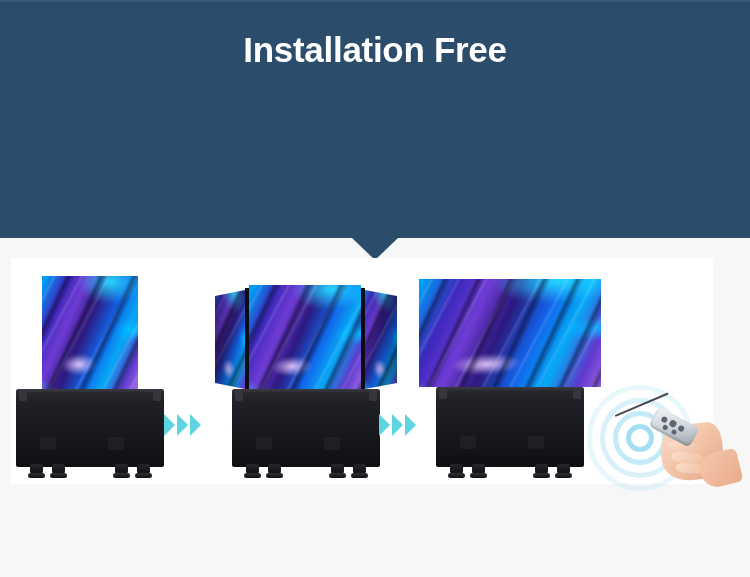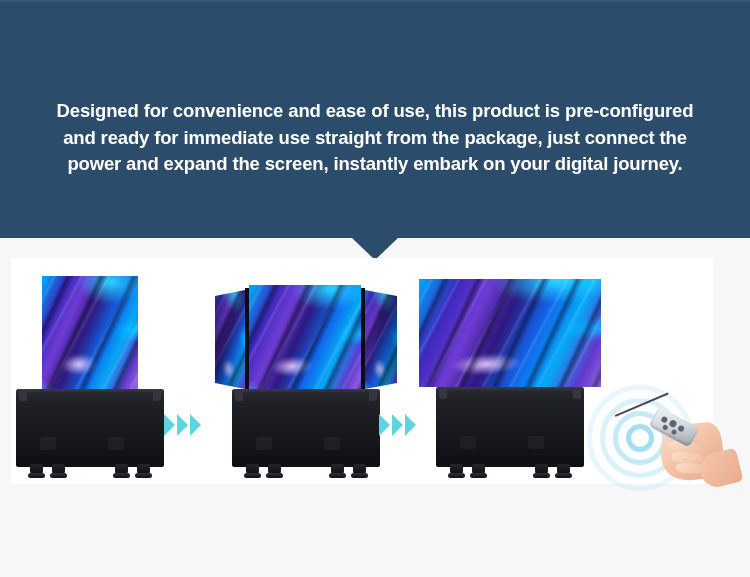--- a/index.html
+++ b/index.html
@@ -288,21 +288,21 @@
     transform: rotate(-14deg);
   }
 </style>
 </head>
 <body>
 
 <div id="page">
 
   <div class="header">
     <div class="header-top-edge"></div>
-    <div class="header-desc">Designed for convenience and ease of use, this product is pre-configured and ready for immediate use straight from the package, just connect the power and expand the screen, instantly embark on your digital journey.</div>
+    <div class="header-title">Installation Free</div>
   </div>
   <div class="header-pointer"></div>
 
   <div class="panel">
 
     <div class="unit" style="left:5px; bottom:6px; width:148px; height:202px;">
 
       <div class="screen" style="left:26px; top:0px; width:96px; height:114px;">
         <div class="screen-art" style="transform:rotate(-4deg);"></div>
         <div class="screen-streaks"></div>

